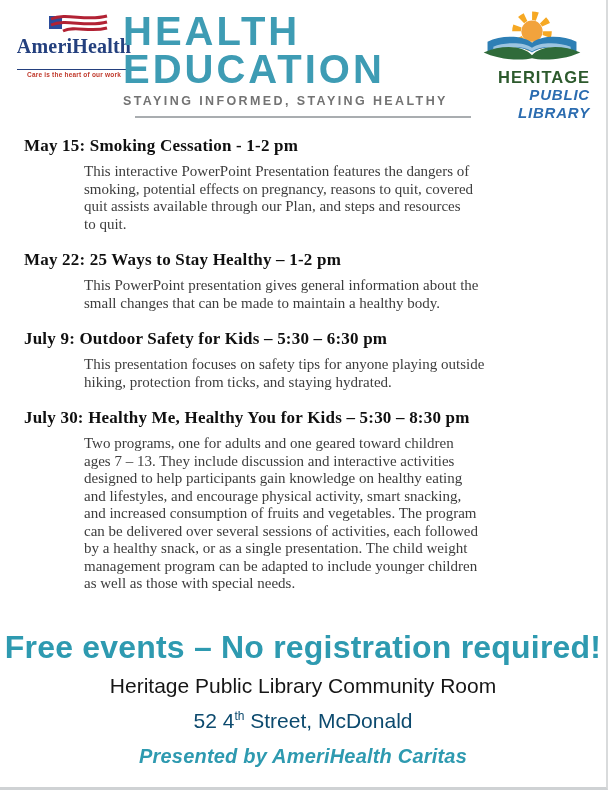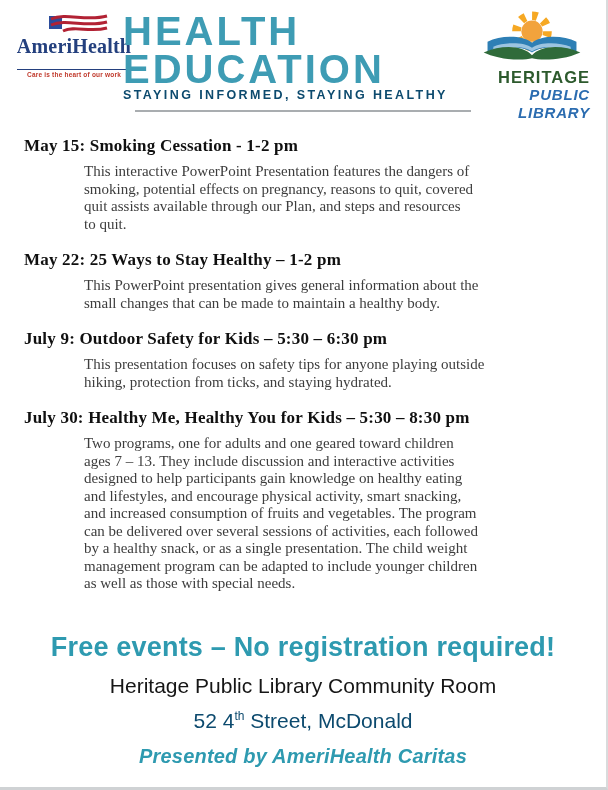--- a/index.html
+++ b/index.html
@@ -28,21 +28,21 @@
     color:#c0392b;margin-top:1px;letter-spacing:.2px;
   }
   
   .title-block{position:absolute;left:50%;transform:translateX(-50%);top:12px;width:360px;}
   .title-line{
     font-family:"Liberation Sans", sans-serif;font-weight:800;
     color:#3e9cb4;font-size:40px;line-height:38px;letter-spacing:3px;
   }
   .subtitle{
     font-family:"Liberation Sans", sans-serif;font-weight:bold;font-size:12.5px;
-    letter-spacing:2.4px;color:#0c4a6e;white-space:nowrap;
+    letter-spacing:2.4px;color:#737373;margin-top:6px;white-space:nowrap;
   }
   .title-rule{height:2px;background:#a9adb0;width:336px;margin:8px auto 0 auto;}
   
   .hpl-logo{position:absolute;right:16px;top:8px;width:120px;text-align:right;}
   .hpl-name{
     font-family:"Liberation Sans", sans-serif;font-weight:800;font-size:16.5px;
     color:#2d5a2d;letter-spacing:1px;line-height:1.1;margin-top:-2px;
   }
   .hpl-sub{
     font-family:"Liberation Sans", sans-serif;font-weight:bold;font-size:15px;
@@ -56,21 +56,21 @@
     margin:0 0 7px 0;color:#101010;white-space:nowrap;letter-spacing:.2px;
   }
   .event-desc{margin-left:60px;}
   .desc-line{
     font-family:"Liberation Serif", serif;font-size:15px;line-height:17.5px;
     color:#3d3d3d;white-space:nowrap;
   }
   
   .footer{position:absolute;left:0;right:0;top:629px;text-align:center;font-family:"Liberation Sans", sans-serif;}
   .banner{
-    color:#2e9ab0;font-weight:bold;font-size:27px;line-height:36px;letter-spacing:.2px;
+    color:#2e9ab0;font-weight:bold;font-size:32px;line-height:36px;letter-spacing:.2px;
   }
   .venue{color:#161616;font-size:21px;line-height:30px;margin-top:6px;}
   .address{color:#0c4a6e;font-size:21px;line-height:30px;}
   .address sup{font-size:12px;}
   .presented{
     color:#2e9ab0;font-weight:bold;font-style:italic;font-size:20px;margin-top:9px;letter-spacing:.2px;
   }
 </style>
 </head>
 <body>

